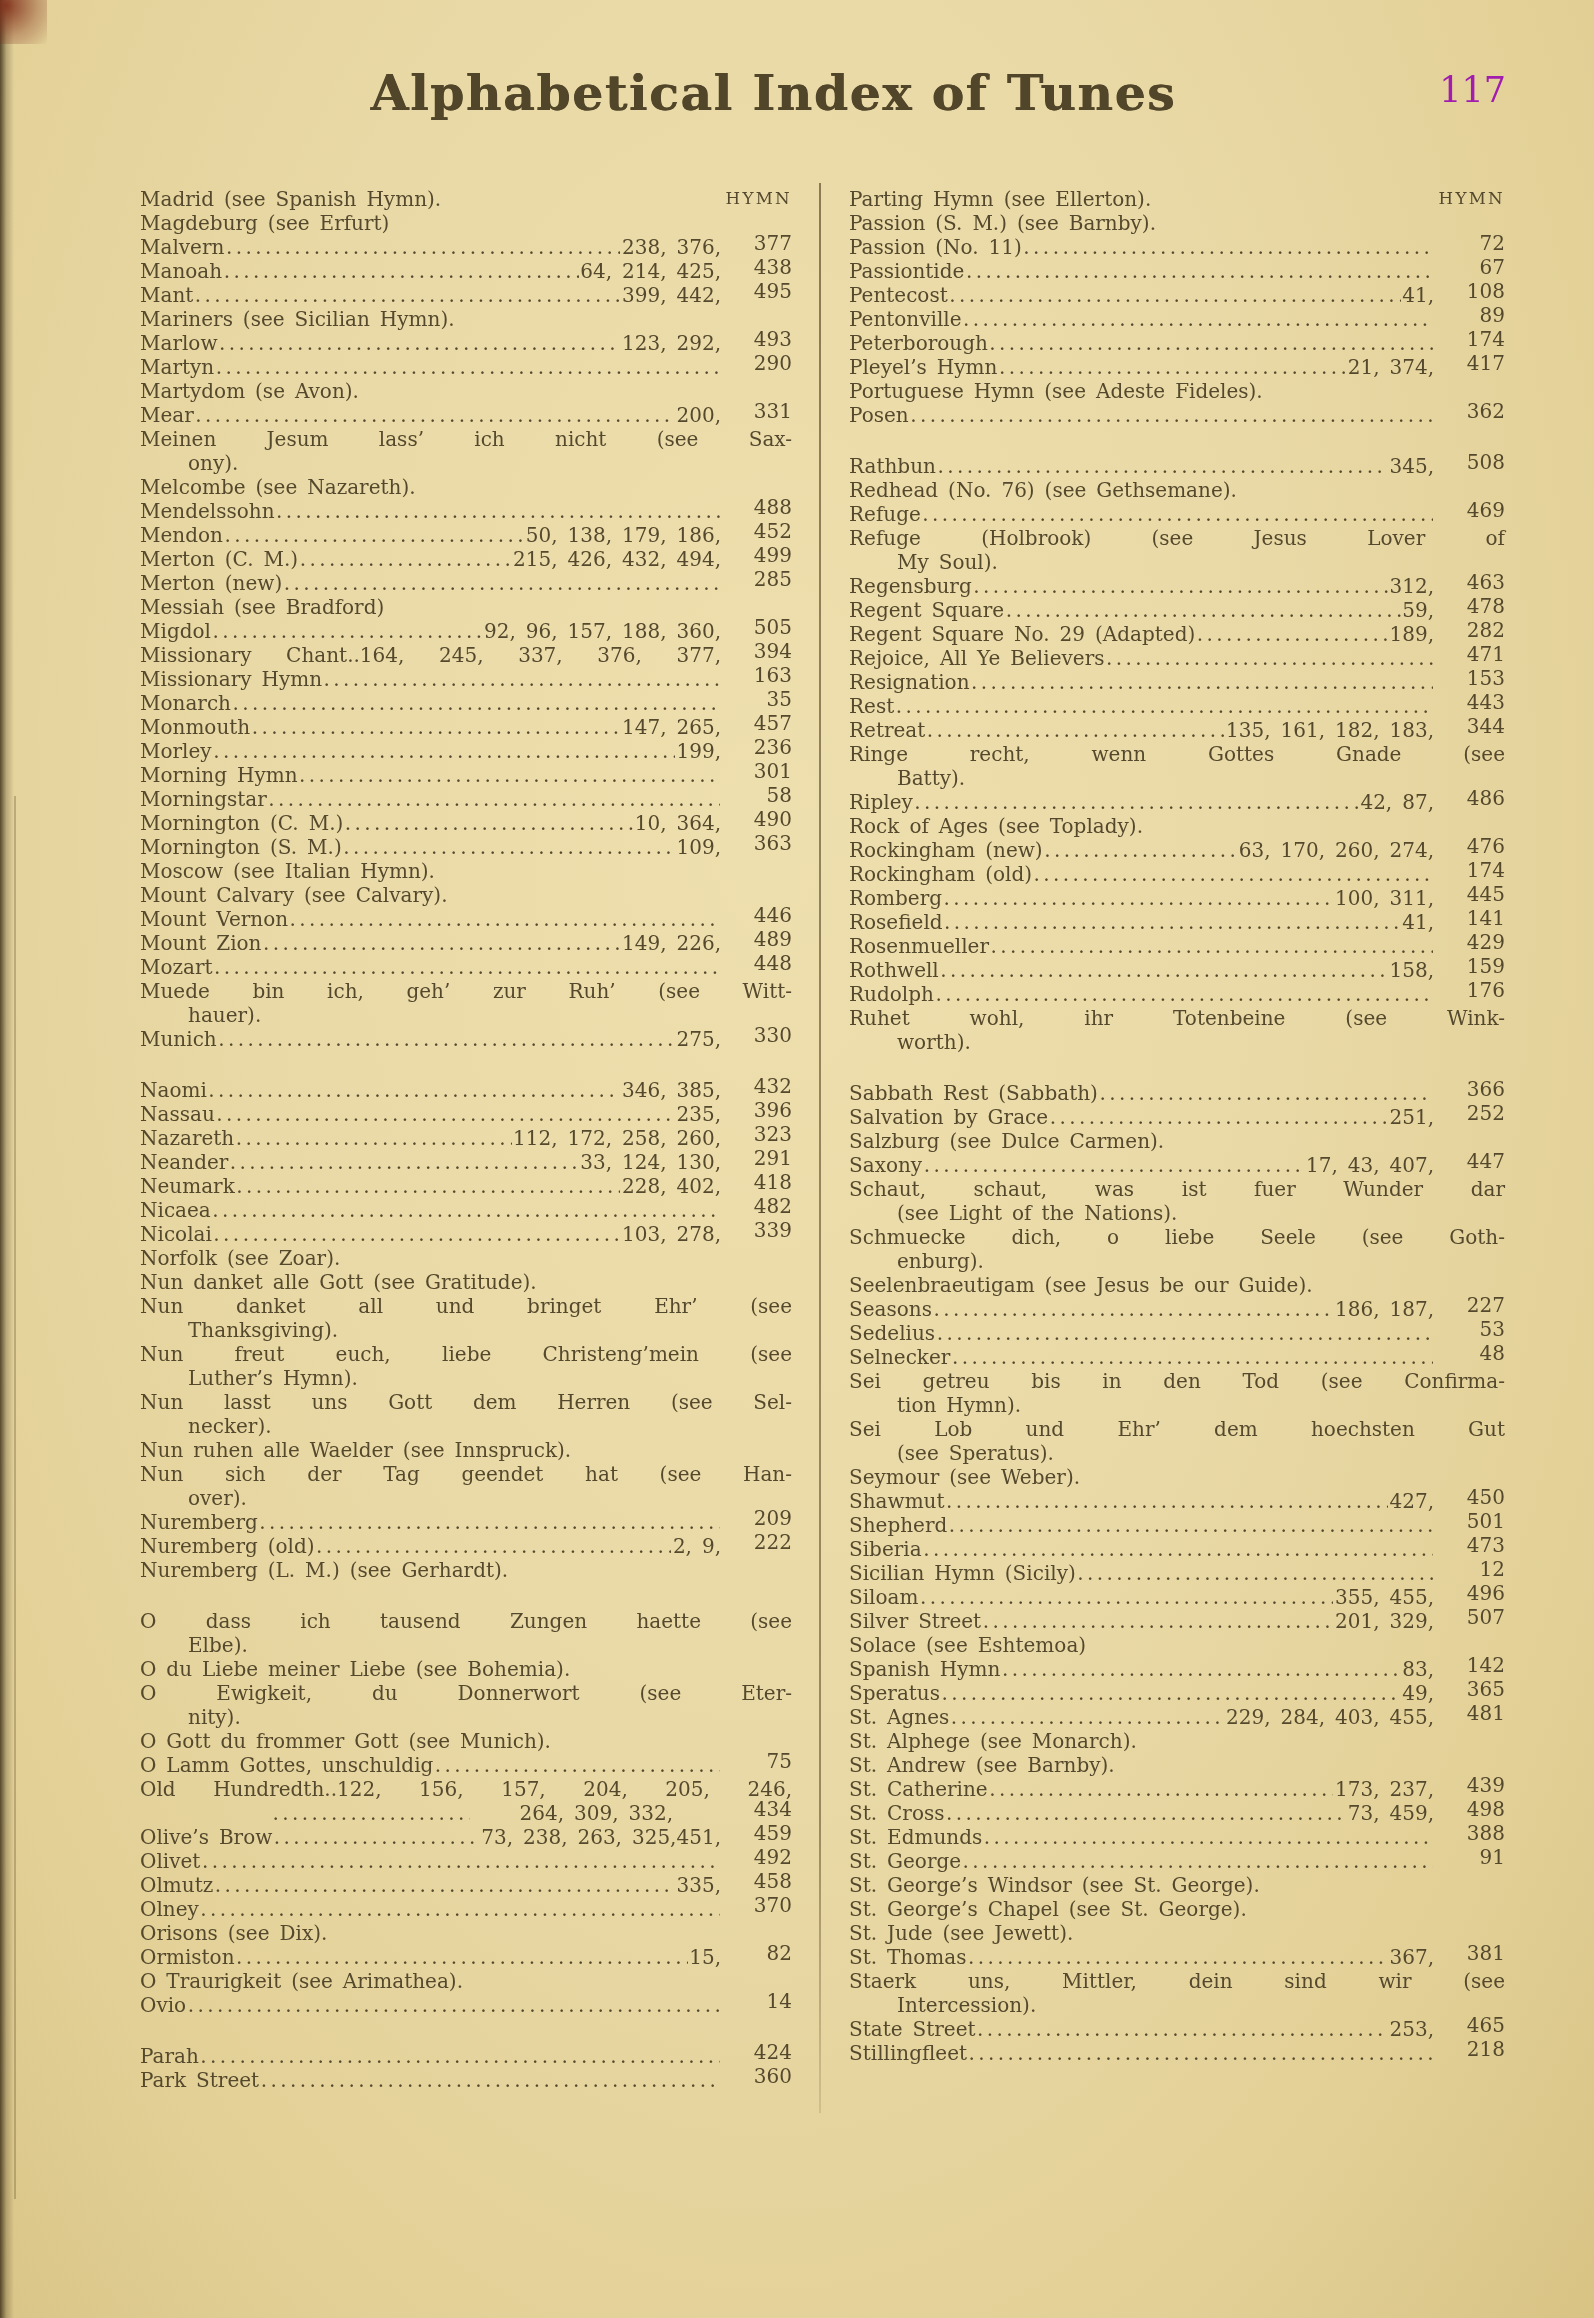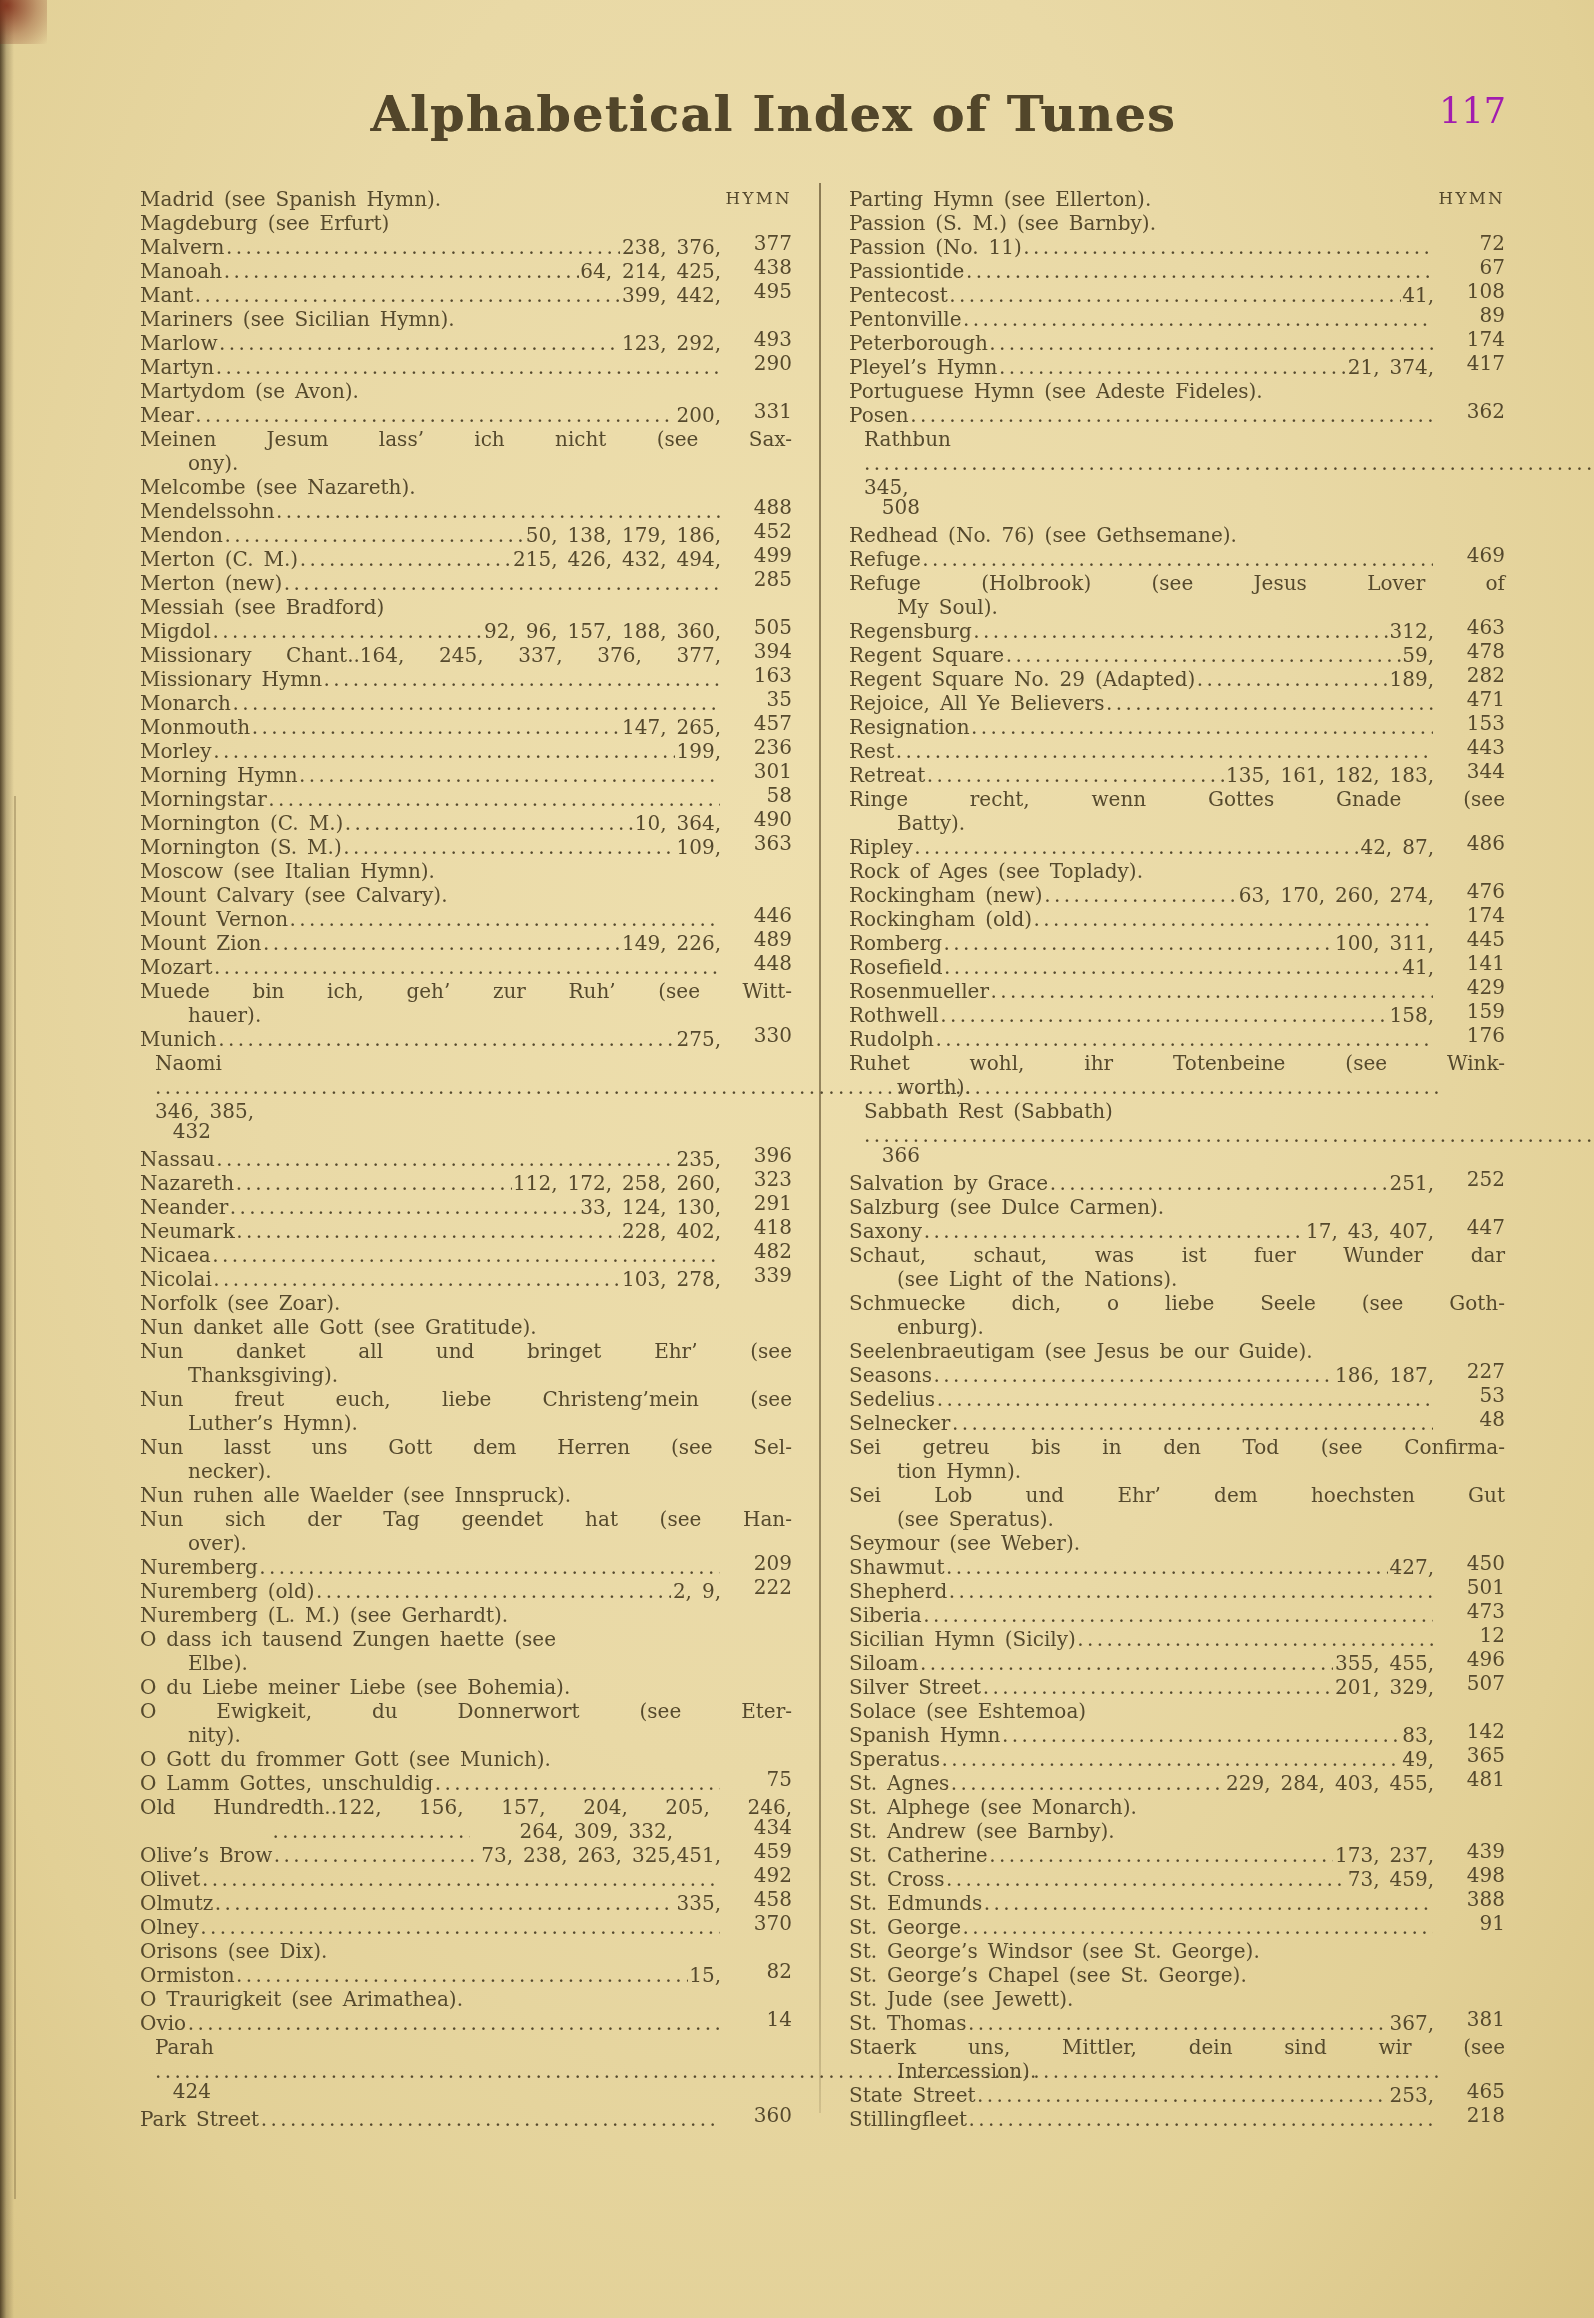--- a/index.html
+++ b/index.html
@@ -19,21 +19,21 @@
   
   body::after{
     content:"";position:absolute;left:13.6px;top:796px;width:2.3px;height:1403px;
     background:rgba(84,62,30,0.28);z-index:3;
   }
   .corner-stain{
     position:absolute;left:-10.6px;top:-10.6px;width:58px;height:55px;
     background:radial-gradient(circle at 30% 30%, rgba(128,46,26,0.9), rgba(128,46,26,0.35) 55%, rgba(128,46,26,0));
     z-index:4;
   }
-  .header{position:absolute;top:0;left:0;width:100%;height:182px;margin-top:21px;}
+  .header{position:absolute;top:0;left:0;width:100%;height:182px;}
   .title{
     position:absolute;top:64px;left:50%;transform:translateX(-53%);
     font-size:49px;font-weight:700;letter-spacing:1.5px;white-space:nowrap;
     color:#52462a;text-shadow:0.5px 0 #52462a;
   }
   .pagenum{
     position:absolute;top:70px;right:89px;font-size:35px;color:#a21caf;
   }
   .columns{position:absolute;top:187px;left:140px;width:1365px;}
   .divider{
@@ -45,21 +45,21 @@
   .col-left{width:652px;margin-right:57px;}
   .col-right{width:656px;}
   .hymn-label{
     position:absolute;top:1px;right:0;font-size:16.7px;letter-spacing:2.3px;color:#55492d;
   }
   .line{
     display:flex;align-items:baseline;
     font-size:20px;line-height:24px;word-spacing:0.18em;
     white-space:nowrap;
   }
-  .line.gap{flex-direction:column;}
+  .line.gap{margin-top:27px;}
   .line.ind1{padding-left:48px;}
   .line.ind2{padding-left:83px;gap:48px;}
   .name{white-space:pre;}
   .name.fill{flex:1 1 auto;text-align:justify;text-align-last:justify;white-space:normal;}
   .leader{flex:1 1 auto;overflow:hidden;white-space:nowrap;margin:0 1.5px;min-width:7.6px;}
   .leader::after{
     content:"....................................................................................................................................";
     letter-spacing:3.4px;
   }
   .refs{white-space:pre;}

